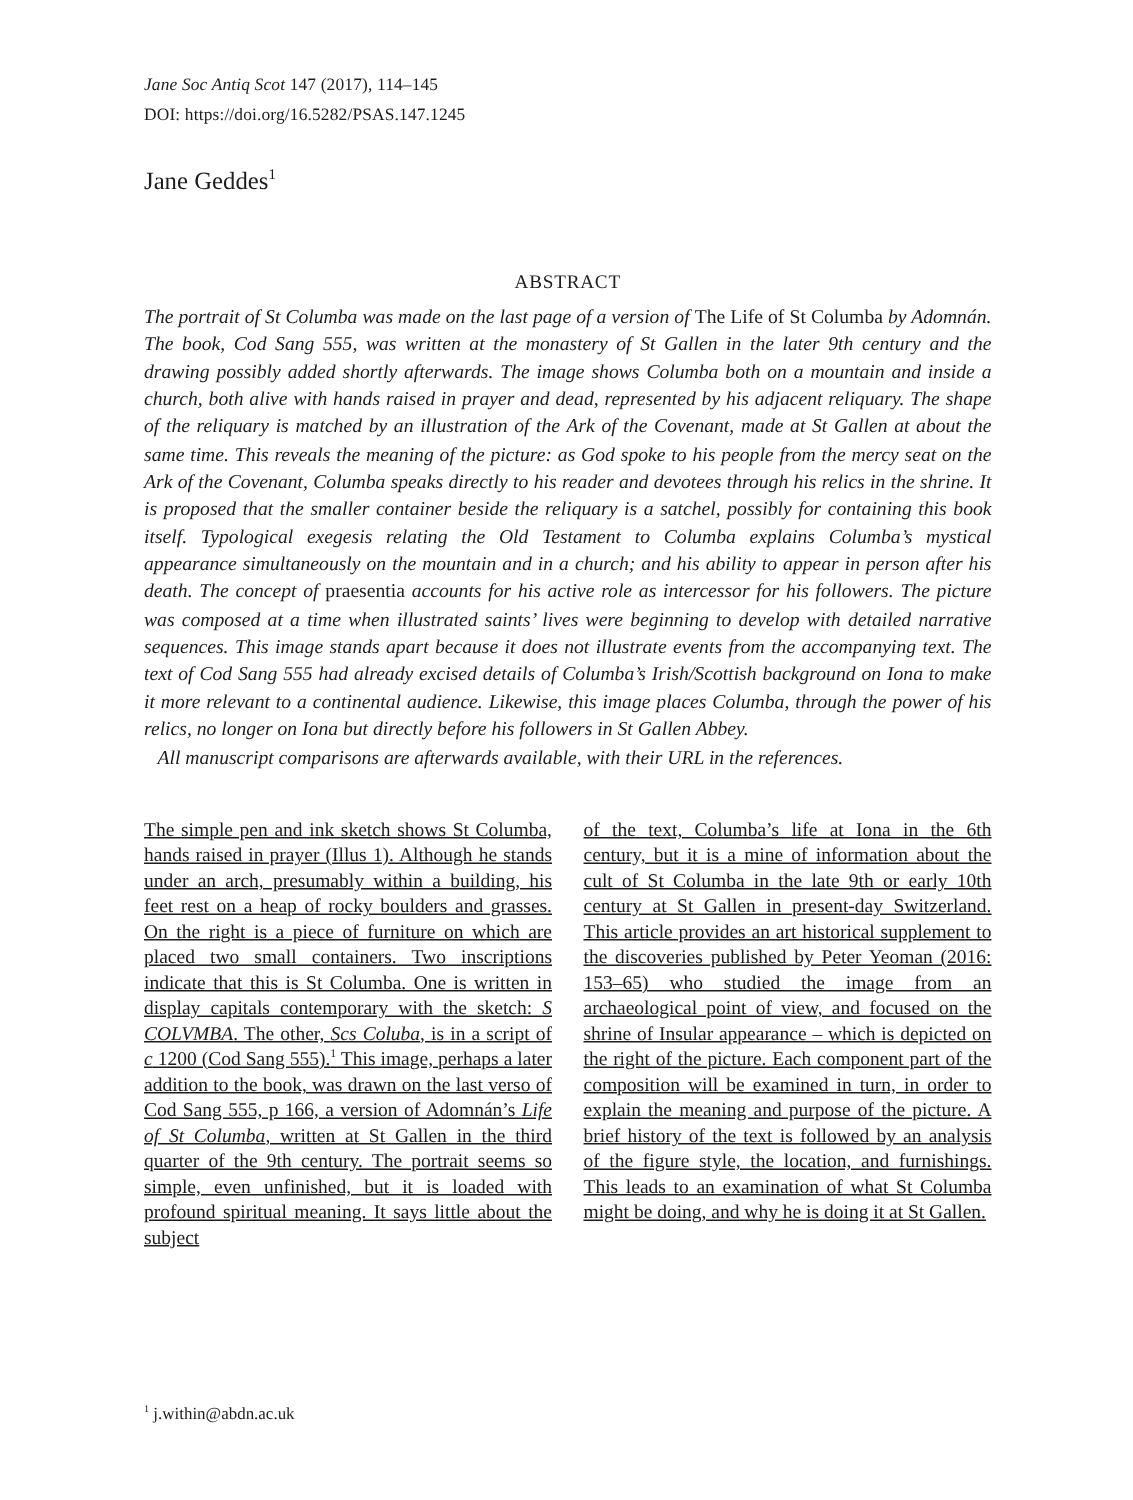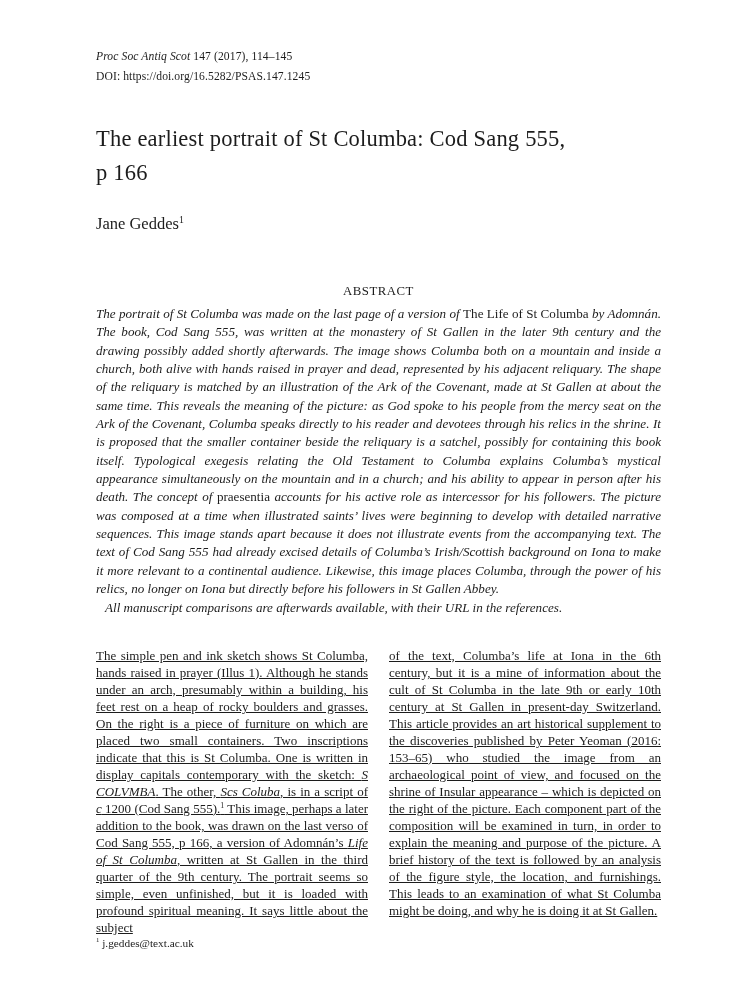--- a/index.html
+++ b/index.html
@@ -83,41 +83,37 @@
     font-size: 11.3px;
     line-height: 14px;
   }
 </style>
 </head>
 <body>
 
 <div class="page">
 
   <div class="hdr-line">
-    <span class="it">Proc Soc Antiq Scot</span><span> 147 (2017), 114–145</span>
+    <span class="it">Jane Soc Antiq Scot</span><span> 147 (2017), 114–145</span>
   </div>
   <div class="hdr-line">DOI: https://doi.org/16.5282/PSAS.147.1245</div>
 
-  <h1 class="title">
-    <span>The earliest portrait of St Columba: Cod Sang 555,</span><br>
-    <span>p 166</span>
-  </h1>
 
   <div class="author">
     <span>Jane Geddes</span><sup>1</sup>
   </div>
 
   <div class="abs-head">ABSTRACT</div>
 
   <p class="abstract"><span class="it">The portrait of St Columba was made on the last page of a version of </span><span class="ro">The Life of St Columba</span><span class="it"> by Adomnán. The book, Cod Sang 555, was written at the monastery of St Gallen in the later 9th century and the drawing possibly added shortly afterwards. The image shows Columba both on a mountain and inside a church, both alive with hands raised in prayer and dead, represented by his adjacent reliquary. The shape of the reliquary is matched by an illustration of the Ark of the Covenant, made at St Gallen at about the same time. This reveals the meaning of the picture: as God spoke to his people from the mercy seat on the Ark of the Covenant, Columba speaks directly to his reader and devotees through his relics in the shrine. It is proposed that the smaller container beside the reliquary is a satchel, possibly for containing this book itself. Typological exegesis relating the Old Testament to Columba explains Columba’s mystical appearance simultaneously on the mountain and in a church; and his ability to appear in person after his death. The concept of </span><span class="ro">praesentia</span><span class="it"> accounts for his active role as intercessor for his followers. The picture was composed at a time when illustrated saints’ lives were beginning to develop with detailed narrative sequences. This image stands apart because it does not illustrate events from the accompanying text. The text of Cod Sang 555 had already excised details of Columba’s Irish/Scottish background on Iona to make it more relevant to a continental audience. Likewise, this image places Columba, through the power of his relics, no longer on Iona but directly before his followers in St Gallen Abbey.</span></p>
 
   <p class="abs-note">All manuscript comparisons are afterwards available, with their URL in the references.</p>
 
   <div class="columns">
     <div class="col"><span class="ro">The simple pen and ink sketch shows St Columba, hands raised in prayer (Illus 1). Although he stands under an arch, presumably within a building, his feet rest on a heap of rocky boulders and grasses. On the right is a piece of furniture on which are placed two small containers. Two inscriptions indicate that this is St Columba. One is written in display capitals contemporary with the sketch: </span><span class="it">S COLVMBA</span><span class="ro">. The other, </span><span class="it">Scs Coluba</span><span class="ro">, is in a script of </span><span class="it">c</span><span class="ro"> 1200 (Cod Sang 555).</span><sup>1</sup><span class="ro"> This image, perhaps a later addition to the book, was drawn on the last verso of Cod Sang 555, p 166, a version of Adomnán’s </span><span class="it">Life of St Columba</span><span class="ro">, written at St Gallen in the third quarter of the 9th century. The portrait seems so simple, even unfinished, but it is loaded with profound spiritual meaning. It says little about the subject</span></div>
     <div class="col">of the text, Columba’s life at Iona in the 6th century, but it is a mine of information about the cult of St Columba in the late 9th or early 10th century at St Gallen in present-day Switzerland. This article provides an art historical supplement to the discoveries published by Peter Yeoman (2016: 153–65) who studied the image from an archaeological point of view, and focused on the shrine of Insular appearance – which is depicted on the right of the picture. Each component part of the composition will be examined in turn, in order to explain the meaning and purpose of the picture. A brief history of the text is followed by an analysis of the figure style, the location, and furnishings. This leads to an examination of what St Columba might be doing, and why he is doing it at St Gallen.</div>
   </div>
 
   <div class="footnote">
-    <sup>1</sup><span> j.geddes@text.ac.uk</span>
+    <sup>1</sup><span> j.within@abdn.ac.uk</span>
   </div>
 
 </div>
 
 </body></html>

